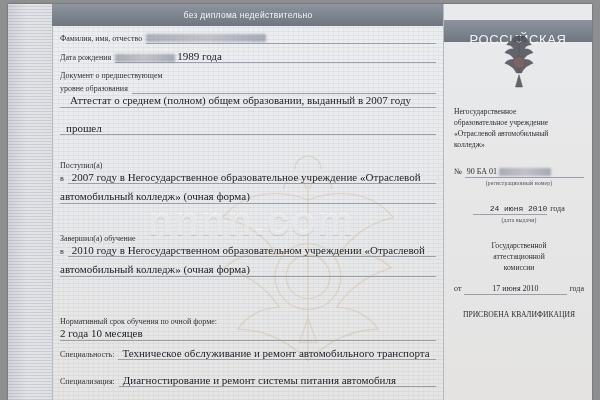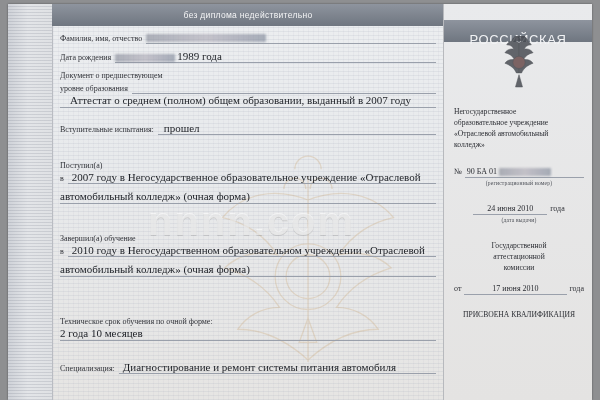--- a/index.html
+++ b/index.html
@@ -224,21 +224,22 @@
   .date-row {
     display: flex;
     align-items: baseline;
     justify-content: center;
     gap: 3px;
     font-size: 8px;
   }
   .date-row .dline {
     border-bottom: 1px solid #9aa0ab;
     min-width: 74px;
-    text-align: center;
+    text-align: right;
+    font-family: Liberation Mono, monospace;
   }
   .from-row {
     display: flex;
     align-items: baseline;
     gap: 3px;
     font-size: 8px;
   }
   .from-row .dline {
     flex: 1;
     border-bottom: 1px solid #9aa0ab;
@@ -325,21 +326,20 @@
       <div class="row">
         <div class="line">
           <span class="field indent">Аттестат о среднем (полном) общем образовании, выданный в 2007 году</span>
         </div>
       </div>
 
       <div class="spacer-14"></div>
 
       <div class="row">
         <div class="flexline">
-          <span class="lbl">Вступительные испытания:</span>
           <span class="grow">
             <span class="field" style="padding-left:6px">прошел</span>
           </span>
         </div>
       </div>
 
       <div class="spacer-14"></div>
       <div class="spacer-10"></div>
 
       <div class="row">
@@ -379,30 +379,38 @@
         <div class="line">
           <span class="field">автомобильный колледж» (очная форма)</span>
         </div>
       </div>
 
       <div class="spacer-14"></div>
       <div class="spacer-14"></div>
       <div class="spacer-10"></div>
 
       <div class="row">
-        <span class="lbl">Техническое срок обучения по очной форме:</span>
+        <span class="lbl">Нормативный срок обучения по очной форме:</span>
       </div>
       <div class="row">
         <div class="line">
           <span class="field">2 года 10 месяцев</span>
         </div>
       </div>
 
       <div class="spacer-6"></div>
 
+      <div class="row">
+        <div class="flexline">
+          <span class="lbl">Специальность:</span>
+          <span class="grow">
+            <span class="field" style="padding-left:4px">Техническое обслуживание и ремонт автомобильного транспорта</span>
+          </span>
+        </div>
+      </div>
 
       <div class="spacer-14"></div>
 
       <div class="row">
         <div class="flexline">
           <span class="lbl">Специализация:</span>
           <span class="grow">
             <span class="field" style="padding-left:4px">Диагностирование и ремонт системы питания автомобиля</span>
           </span>
         </div>

